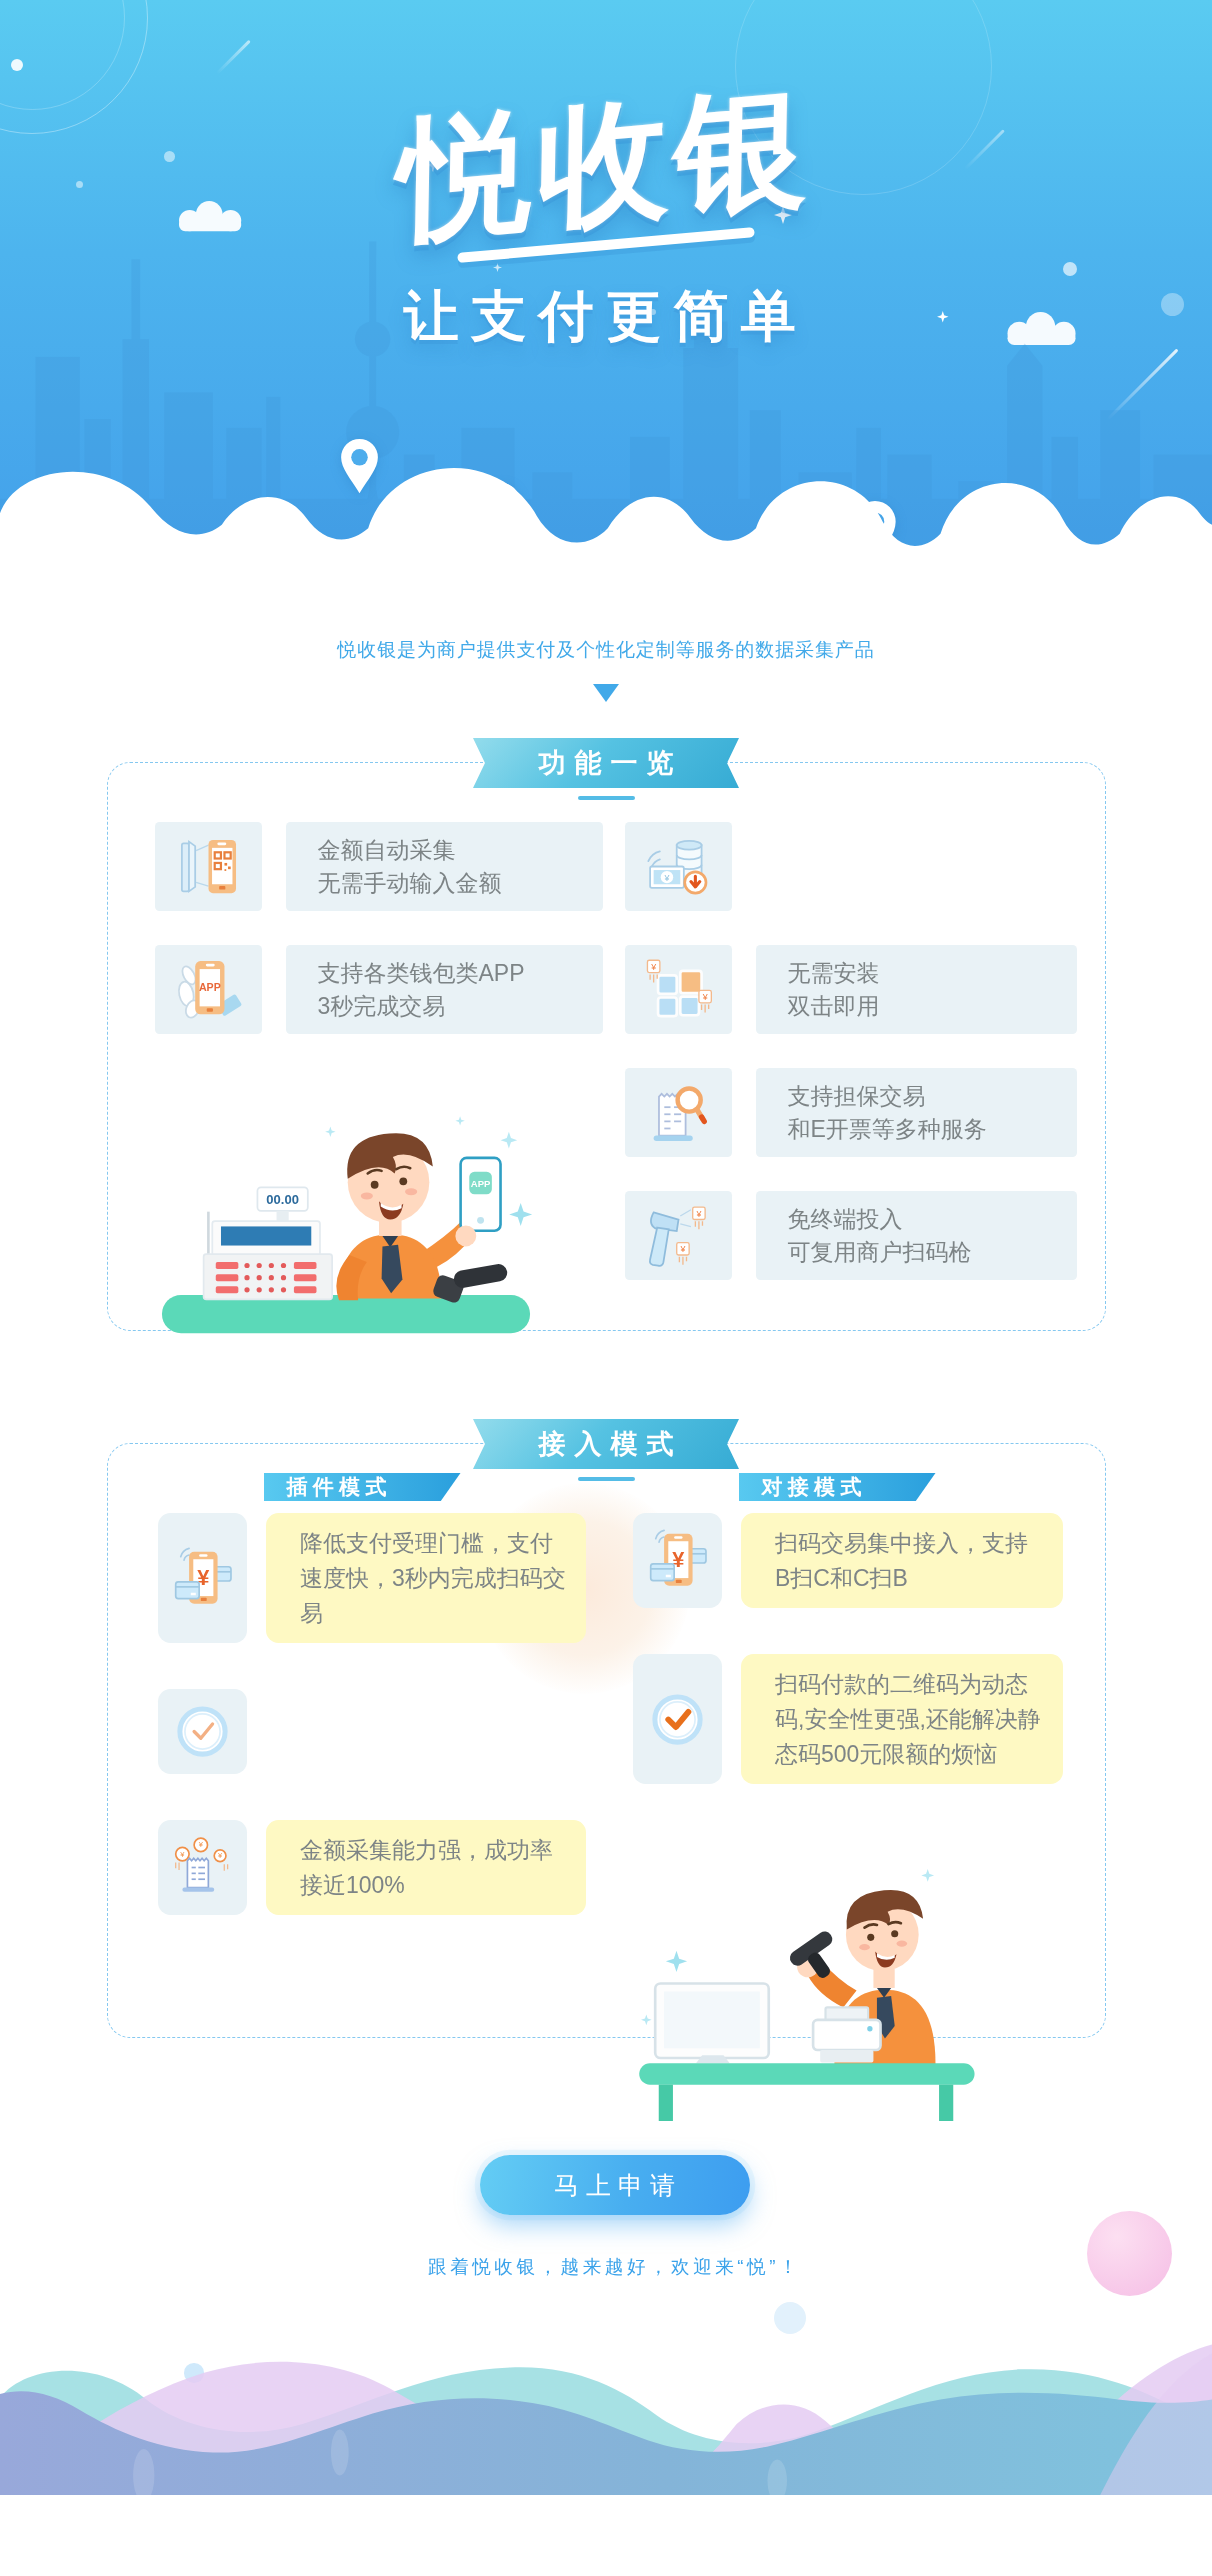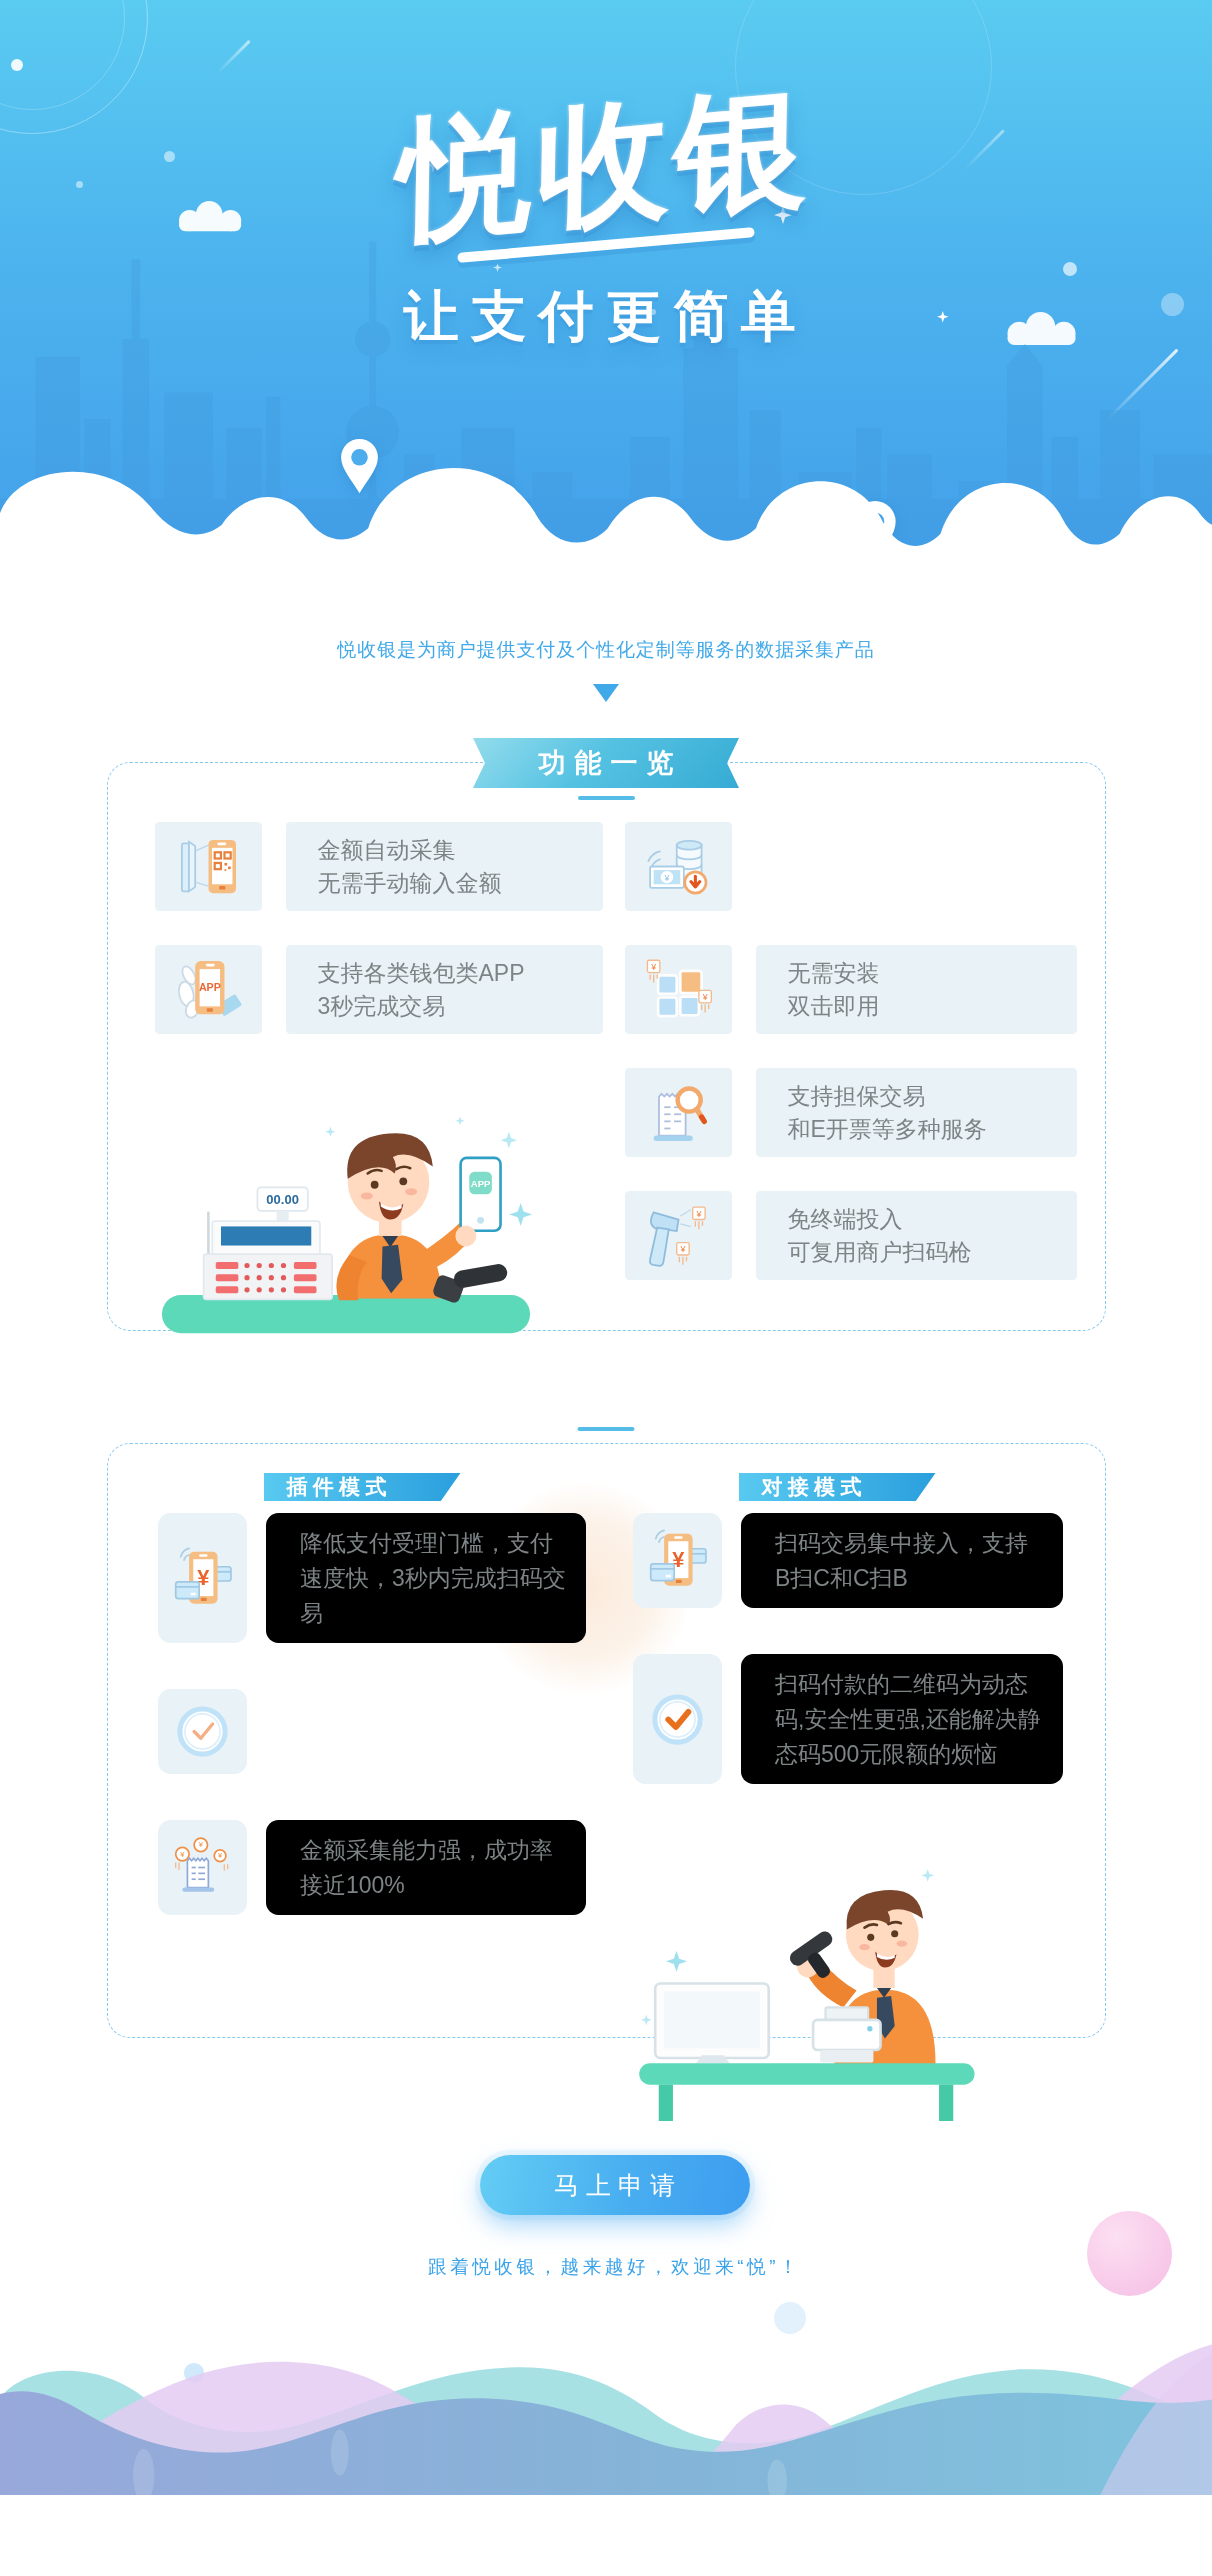--- a/index.html
+++ b/index.html
@@ -60,21 +60,21 @@
 
   .panel2 .panel-body { padding:29px 42px 0 50px; }
   .mcol-l { width:428px; flex:none; }
   .mcol-r { flex:1; margin-left:47px; }
   .mode-tag { width:197px; height:28px; margin-left:106px; margin-bottom:12.4px; display:flex; align-items:center;
     background:linear-gradient(90deg,#58c9f0,#2a9fdd); clip-path:polygon(0 0,100% 0,90% 100%,0 100%);
     color:#fff; font-size:21px; font-weight:600; letter-spacing:5.3px; padding-left:23px; }
   .m-item { display:flex; margin-bottom:46px; }
   .m-icon { width:89px; min-height:85px; flex:none; background:#e9f2f6; border-radius:12.4px; display:flex; align-items:center; justify-content:center; }
   .m-icon svg { width:67px; height:67px; }
-  .m-text { flex:1; margin-left:19.5px; background:#000000; border-radius:12.4px; display:flex; align-items:center;
+  .m-text { flex:1; margin-left:19.5px; background:#fef9c3; border-radius:12.4px; display:flex; align-items:center;
     padding:12.4px 19.5px 12.4px 34px; font-size:23px; line-height:35px; color:#7d8486; }
   .peach { position:absolute; left:371px; top:39px; width:211px; height:211px; border-radius:50%; z-index:0;
     background:radial-gradient(circle,#fceadb 0%,#fcf2e8 45%,rgba(252,236,220,0) 72%); }
   .illus2 { margin-top:16px; margin-left:-9px; }
 
   
   .cta { margin-top:117px; text-align:center;padding-left:17px; }
   .apply-btn { width:270px; height:60px; border:none; border-radius:30px; cursor:pointer;
     background:linear-gradient(100deg,#64cdf4 0%,#48aef0 55%,#3d9df0 100%);
     box-shadow:0 10.6px 23px rgba(86,176,243,.5), 0 0 0 5.3px rgba(190,230,250,.25);
@@ -386,20 +386,23 @@
           </div>
           <div class="f-text">免终端投入
 可复用商户扫码枪</div>
         </div>
       </div>
     </div>
   </section>
 
   <section class="panel panel2">
     <div class="ribbon-wrap">
+      <div class="ribbon">
+          <span>接入模式</span>
+        </div>
       <div class="ribbon-underline"></div>
     </div>
     <div class="peach"></div>
     <div class="panel-body">
       <div class="mcol-l">
         <div class="mode-tag">
             <span>插件模式</span>
           </div>
         <div class="m-item">
           <div class="m-icon">

